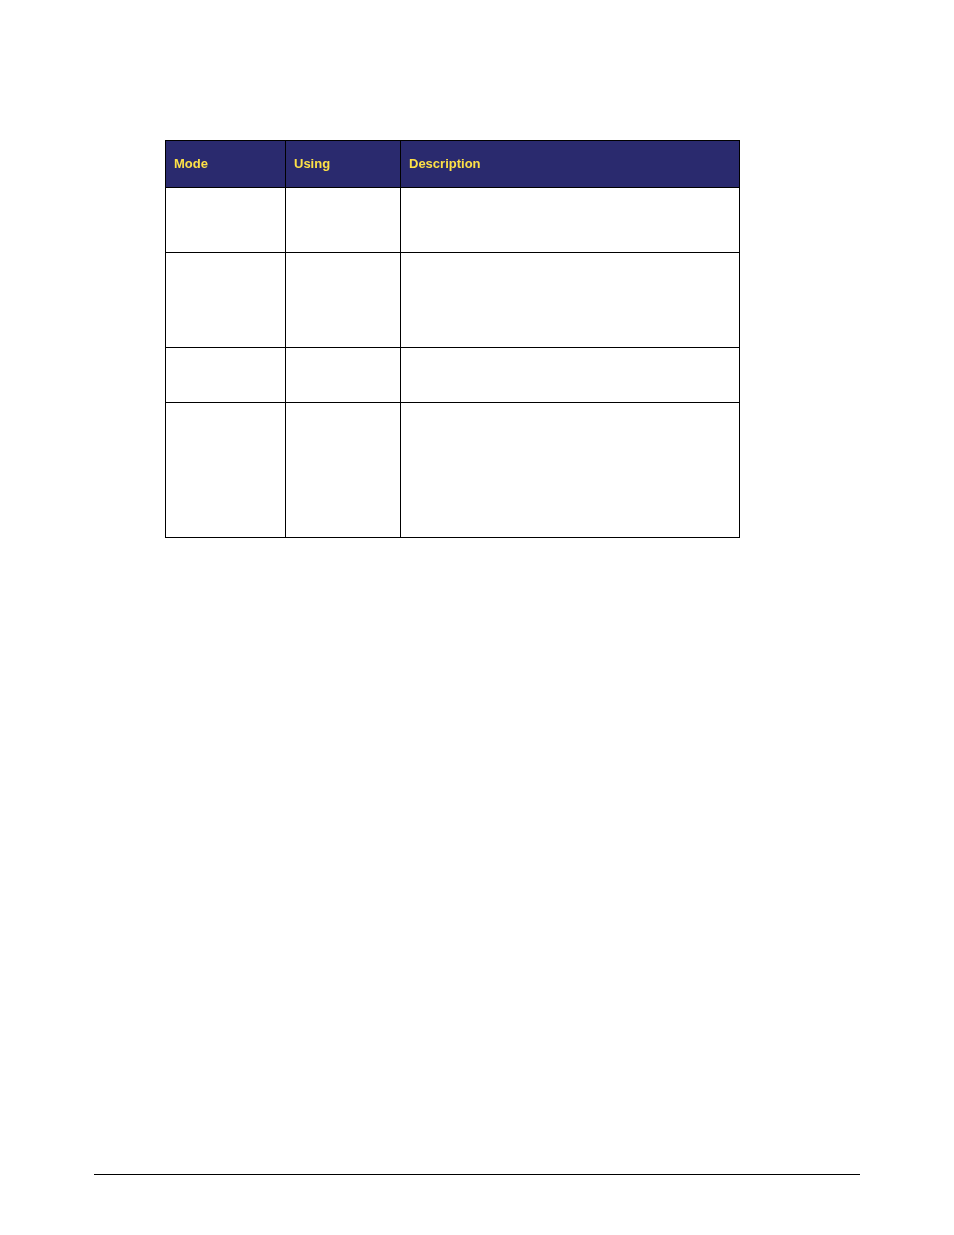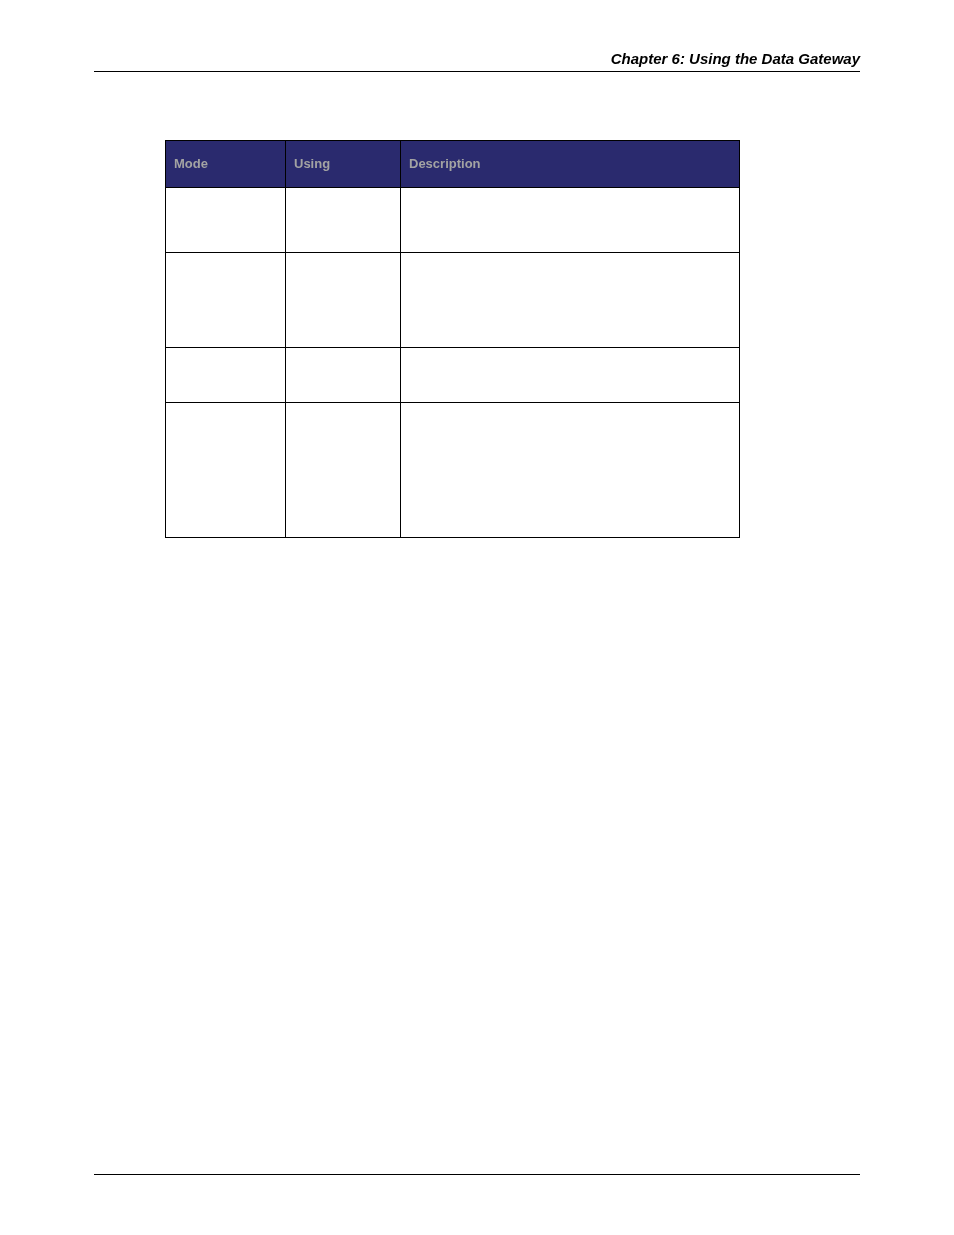--- a/index.html
+++ b/index.html
@@ -47,21 +47,21 @@
   table.led col.c2 { width: 115px; }
   table.led col.c3 { }
   table.led th, table.led td {
     border: 1px solid #000;
     vertical-align: top;
     font-size: 13px;
     line-height: 1.35;
   }
   table.led th {
     background: #2a2a6e;
-    color: #a3a3a3;
+    color: #fde047;
     font-weight: 700;
     text-align: left;
     padding: 14px 8px;
   }
   table.led td {
     padding: 14px 8px 20px 8px;
     background: #fff;
   }
   .footer-area {
     position: absolute;
@@ -73,24 +73,20 @@
     border: none;
     border-top: 1px solid #000;
     margin: 0;
   }
 </style>
 </head>
 <body>
 
 <div class="page">
 
-  <div class="header-area">
-    <div class="header-title">Chapter 6: Using the Data Gateway</div>
-    <hr class="header-rule">
-  </div>
 
   <div class="content-area">
     <table class="led">
       <colgroup>
         <col class="c1">
           <col class="c2">
           <col class="c3">
       </colgroup>
       <thead>
         <tr>

